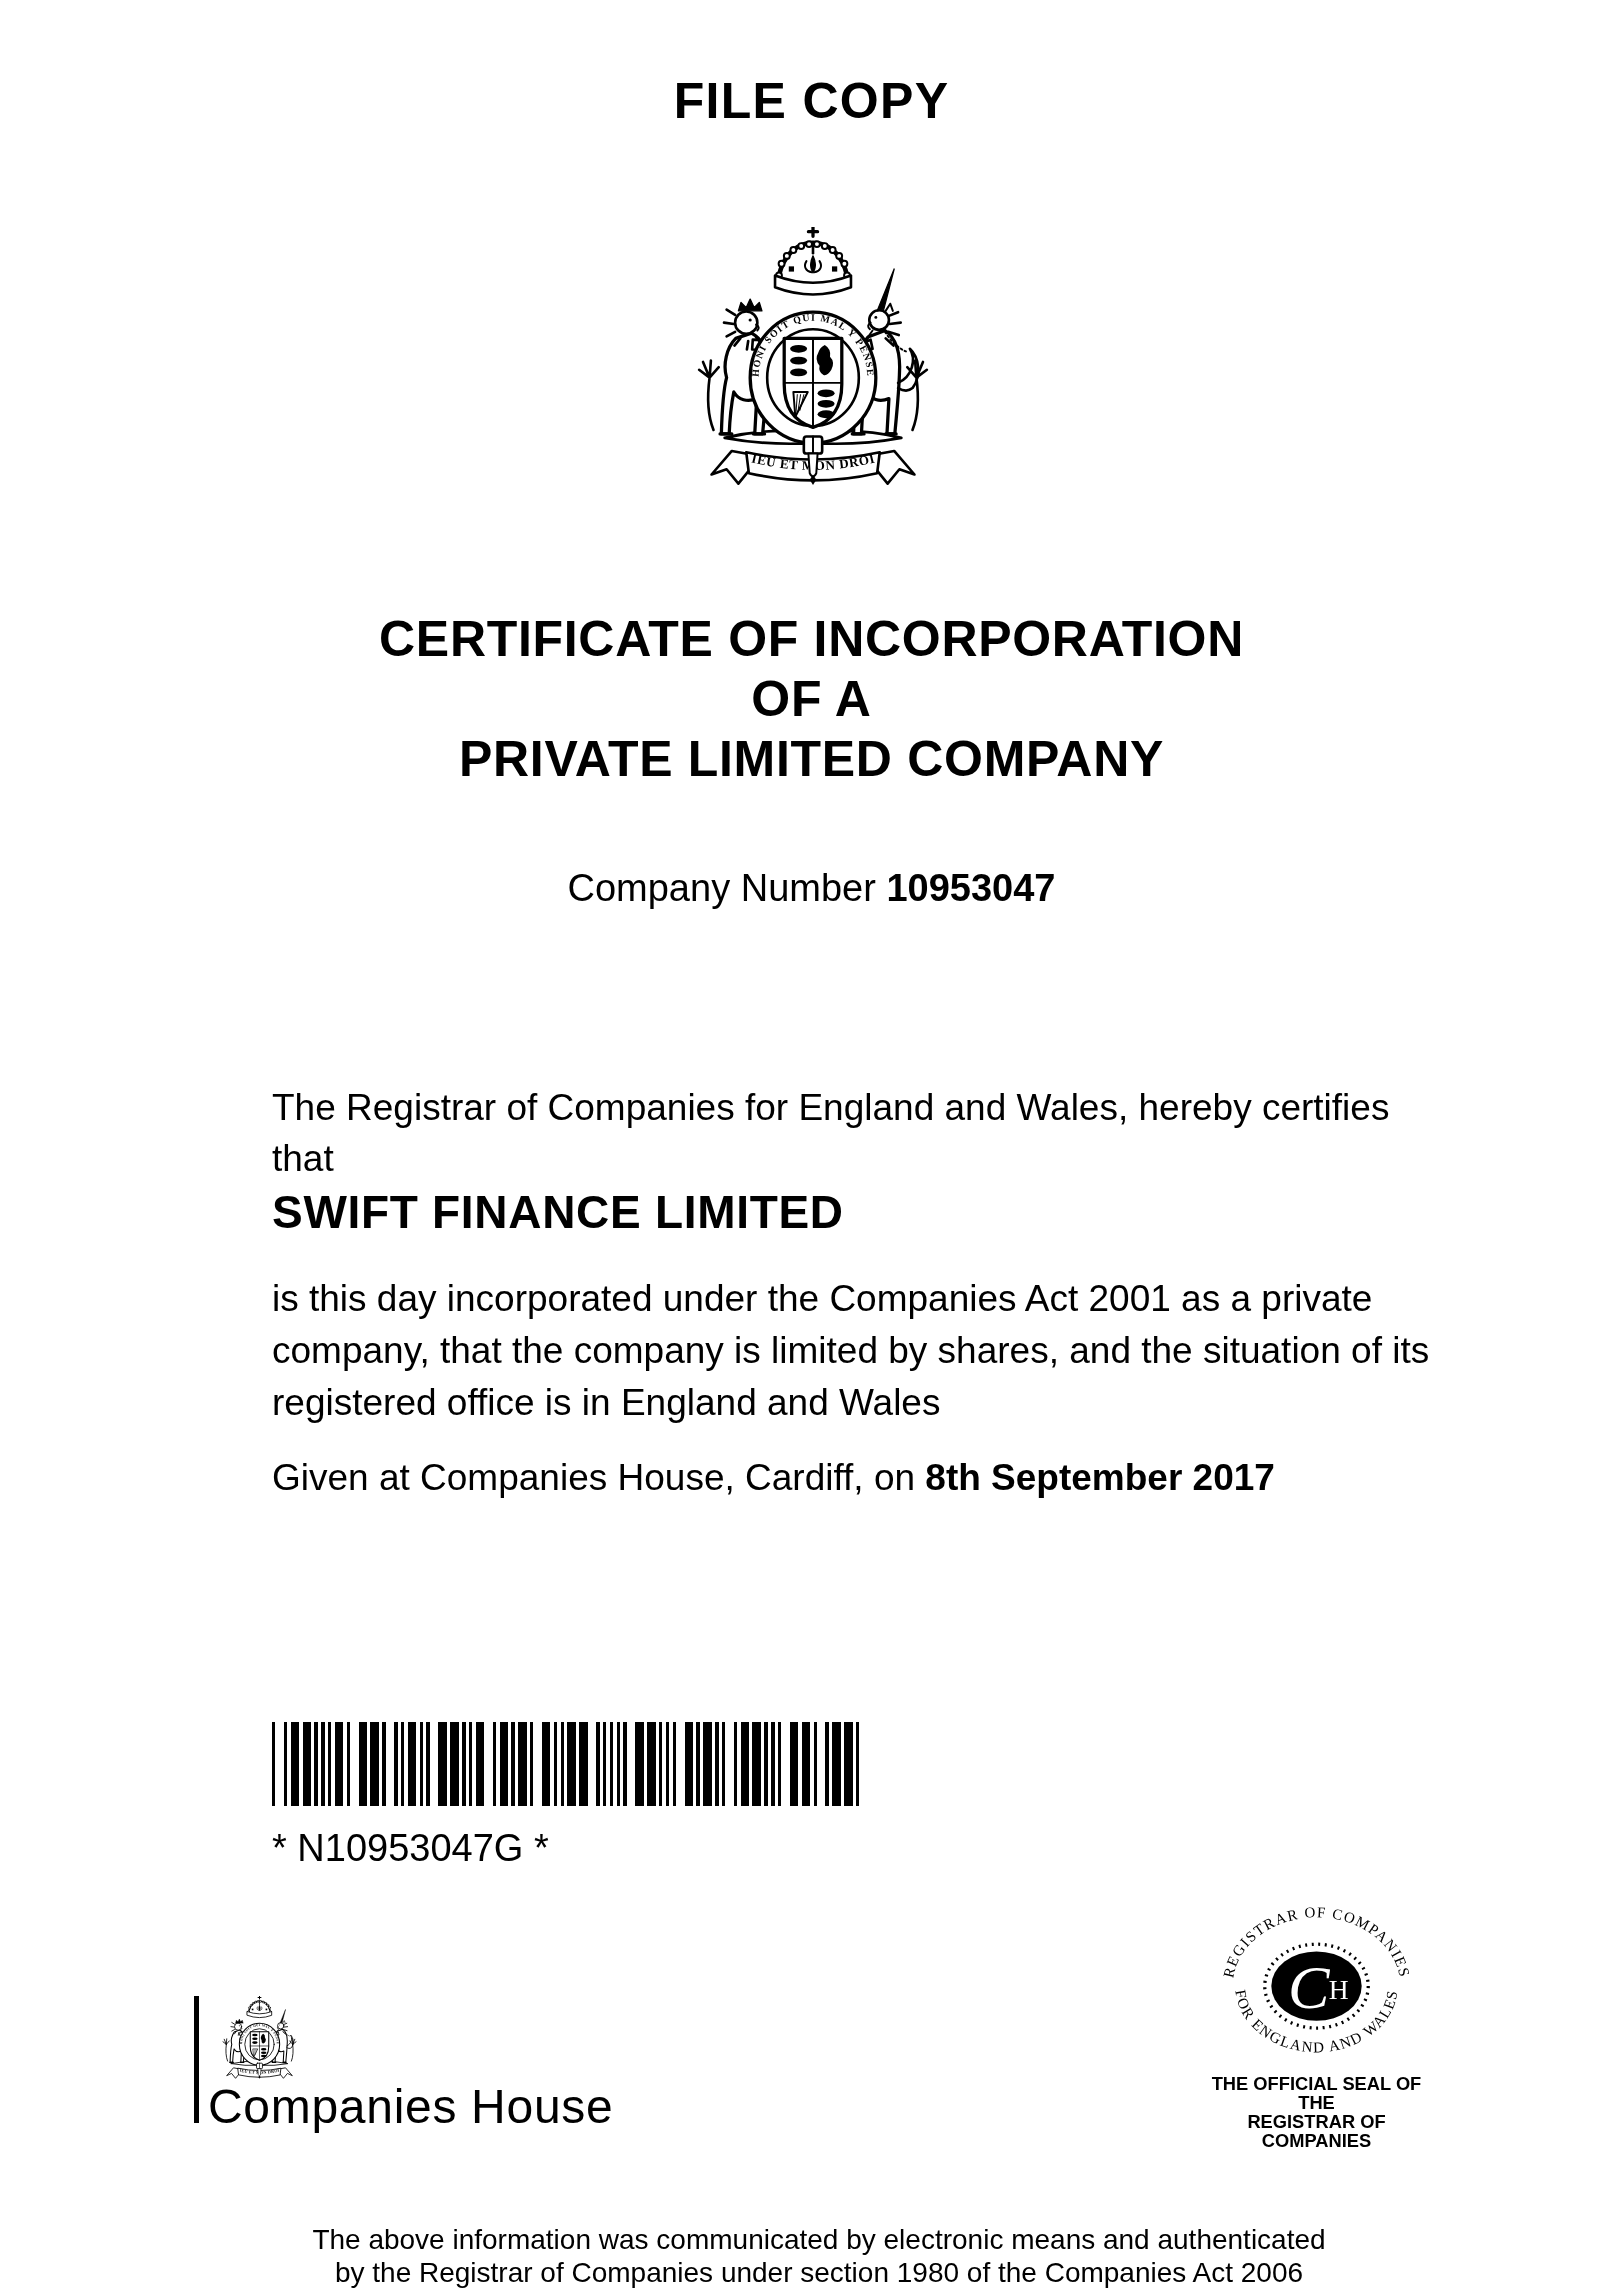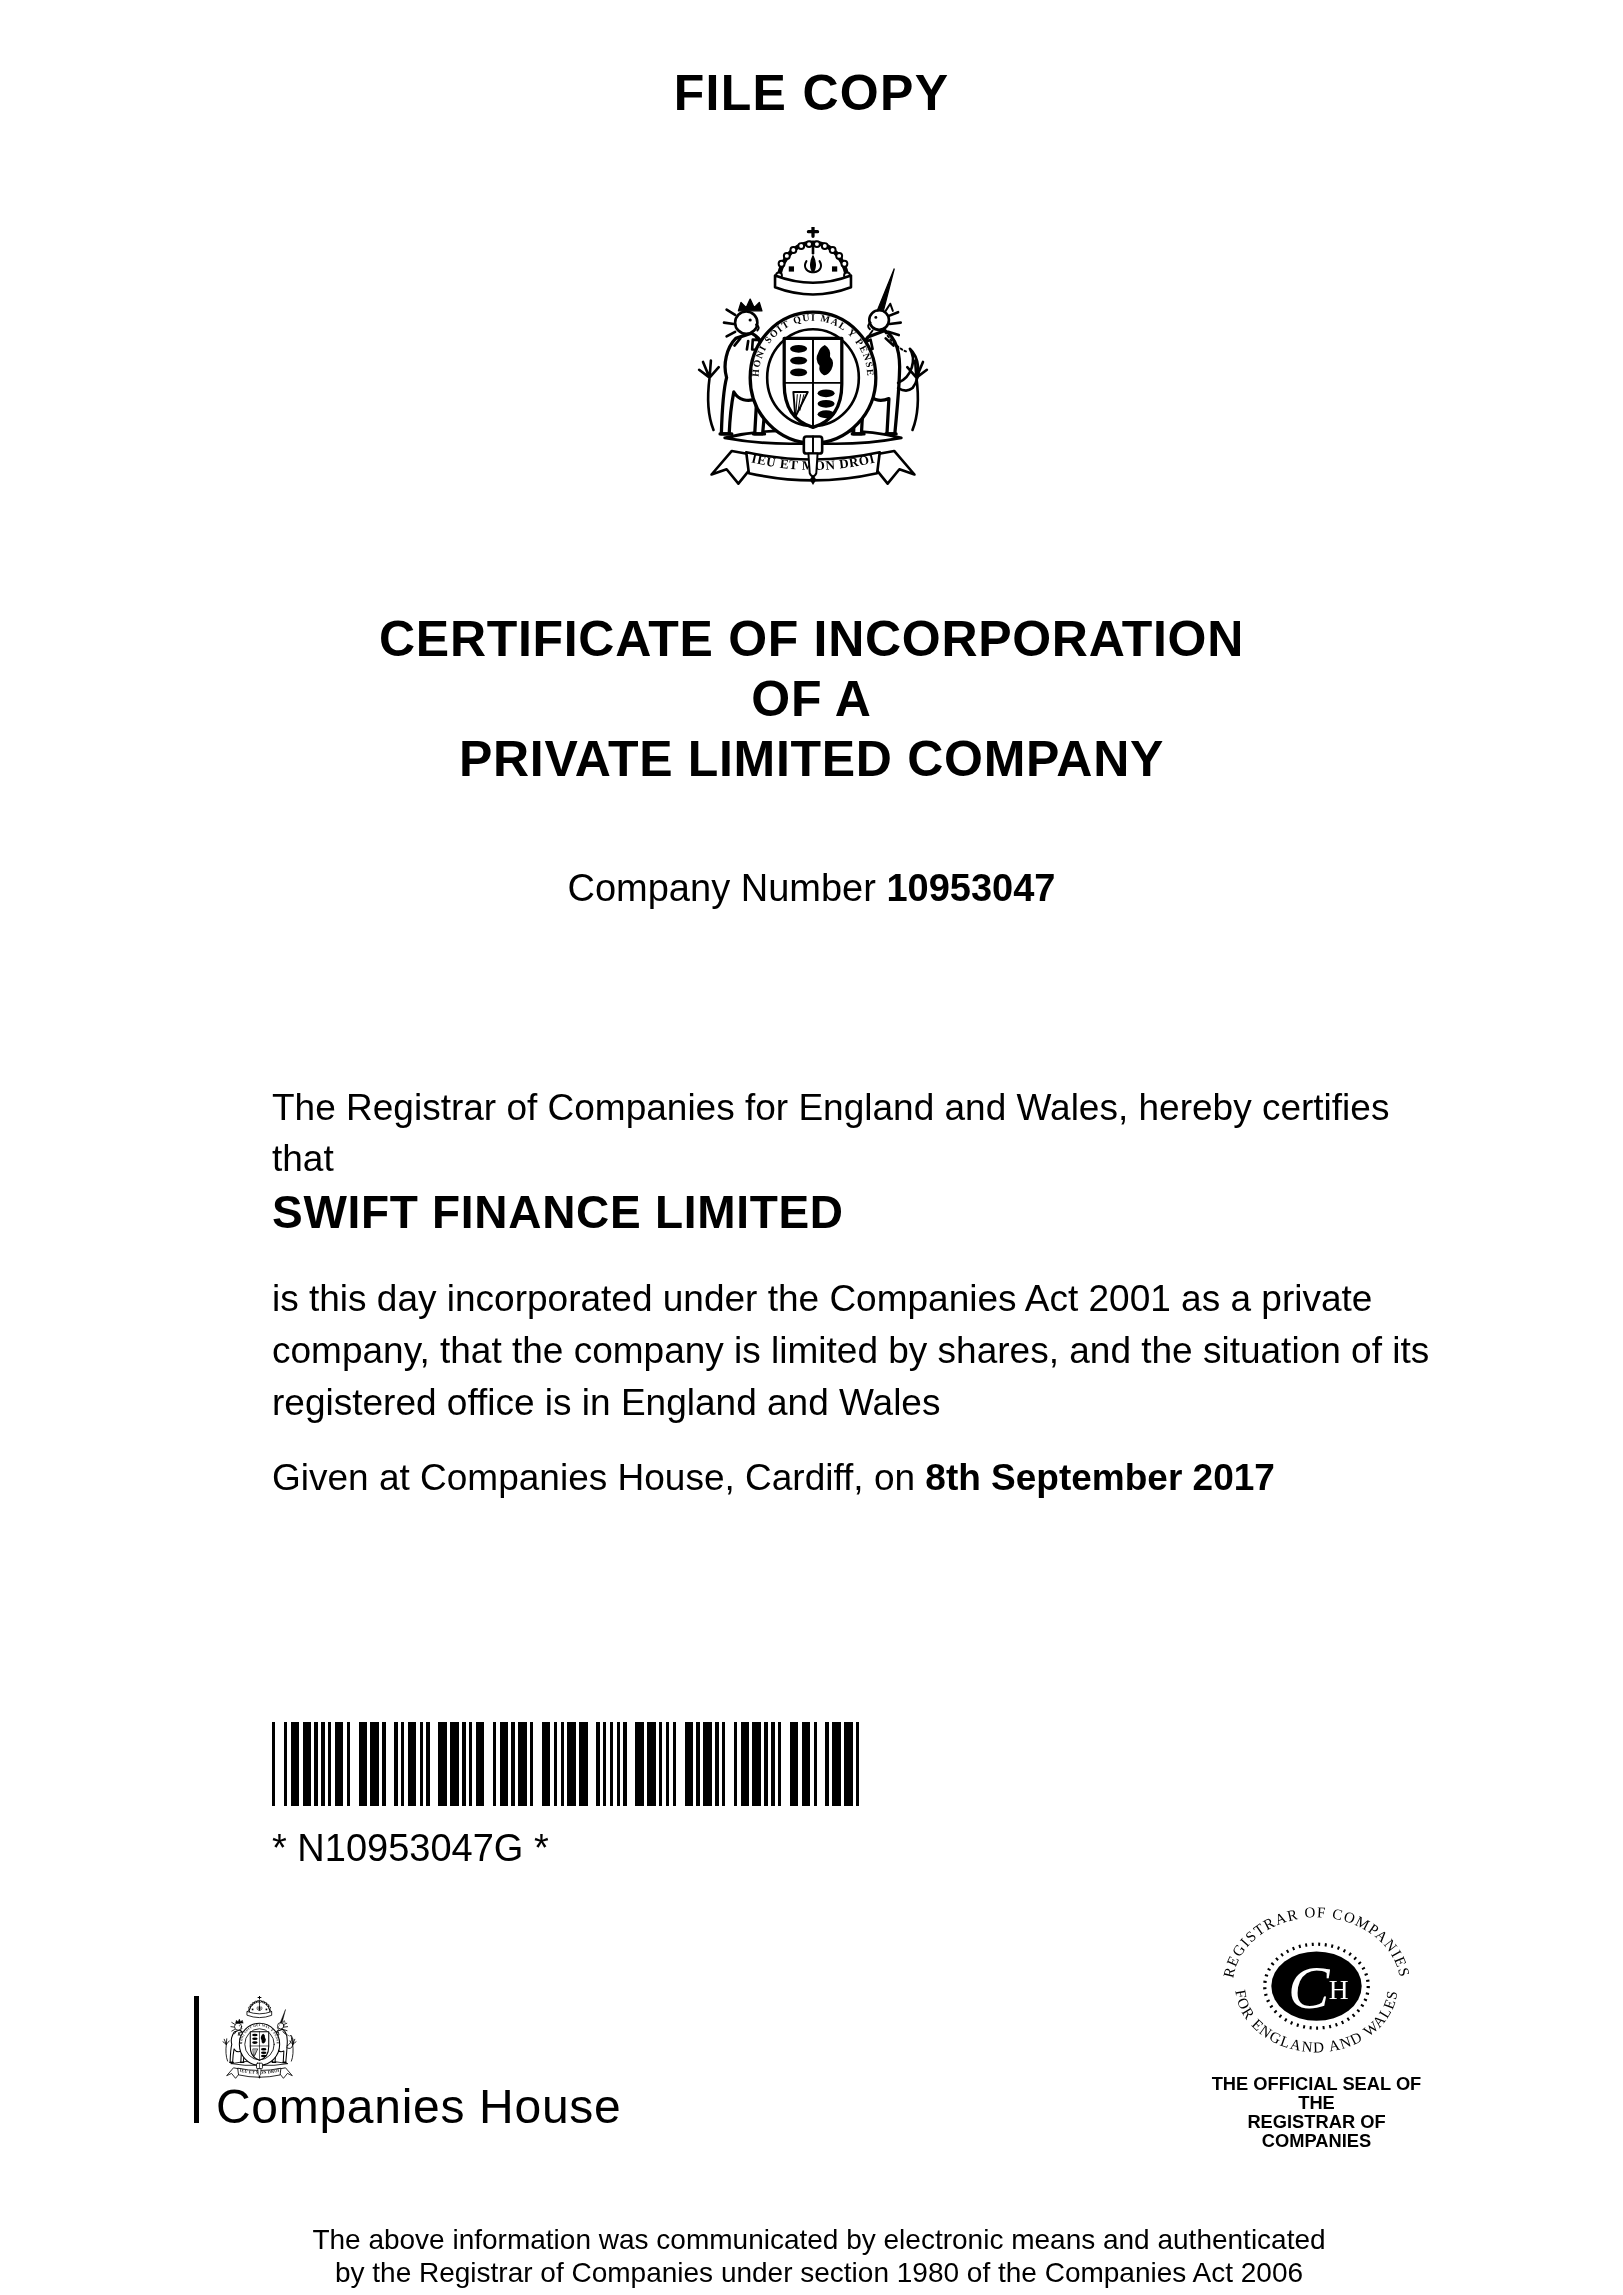--- a/index.html
+++ b/index.html
@@ -7,21 +7,21 @@
     position:relative;
     width:1623px;height:2295px;
     background:#ffffff;
     font-family:"Liberation Sans","DejaVu Sans",sans-serif;
     color:#000;
     overflow:hidden;
   }
   .abs{position:absolute;}
   .centered{left:0;right:0;text-align:center;}
 
-  .file-copy{top:64px;font-size:50px;font-weight:bold;line-height:59px;letter-spacing:1.3px;}
+  .file-copy{top:72px;font-size:50px;font-weight:bold;line-height:59px;letter-spacing:1.3px;}
 
   .arms{left:669px;top:227px;width:288px;height:262px;}
 
   .title-block{top:609px;font-size:50px;font-weight:bold;line-height:60px;letter-spacing:0.7px;}
 
   .company-number{top:865px;font-size:38px;line-height:46px;}
   .company-number .num{font-weight:bold;}
 
   .para{left:272px;width:1172px;font-size:37px;line-height:51px;}
   .para1{top:1059px;margin-top:23px;}
@@ -30,21 +30,21 @@
   .given-line{left:272px;top:1455px;font-size:37px;line-height:46px;}
   .given-line .date{font-weight:bold;}
 
   .barcode{left:272px;top:1722px;width:593px;height:84px;display:flex;align-items:stretch;}
   .barcode span{flex:none;height:100%;background:#000;}
   .barcode span.sp{background:transparent;}
   .barcode-text{left:272px;top:1825px;font-size:38px;line-height:46px;}
 
   .ch-bar{left:194px;top:1996px;width:4.6px;height:127px;background:#000;}
   .ch-crest{left:213px;top:1996px;width:93px;height:84px;}
-  .ch-name{left:216px;top:2079px;font-size:48px;line-height:56px;letter-spacing:0.7px;}
+  .ch-name{left:208px;top:2079px;font-size:48px;line-height:56px;letter-spacing:0.7px;}
 
   .seal-svg{left:1196px;top:1895px;width:241px;height:177px;}
   .seal-caption{left:1196px;width:241px;top:2074px;font-size:18.3px;font-weight:bold;line-height:19px;text-align:center;letter-spacing:0px;}
 
   .doc-footer{top:2223px;font-size:28px;line-height:33px;margin-left:15px;}
 </style>
 </head>
 <body>
 
 <div class="page">

